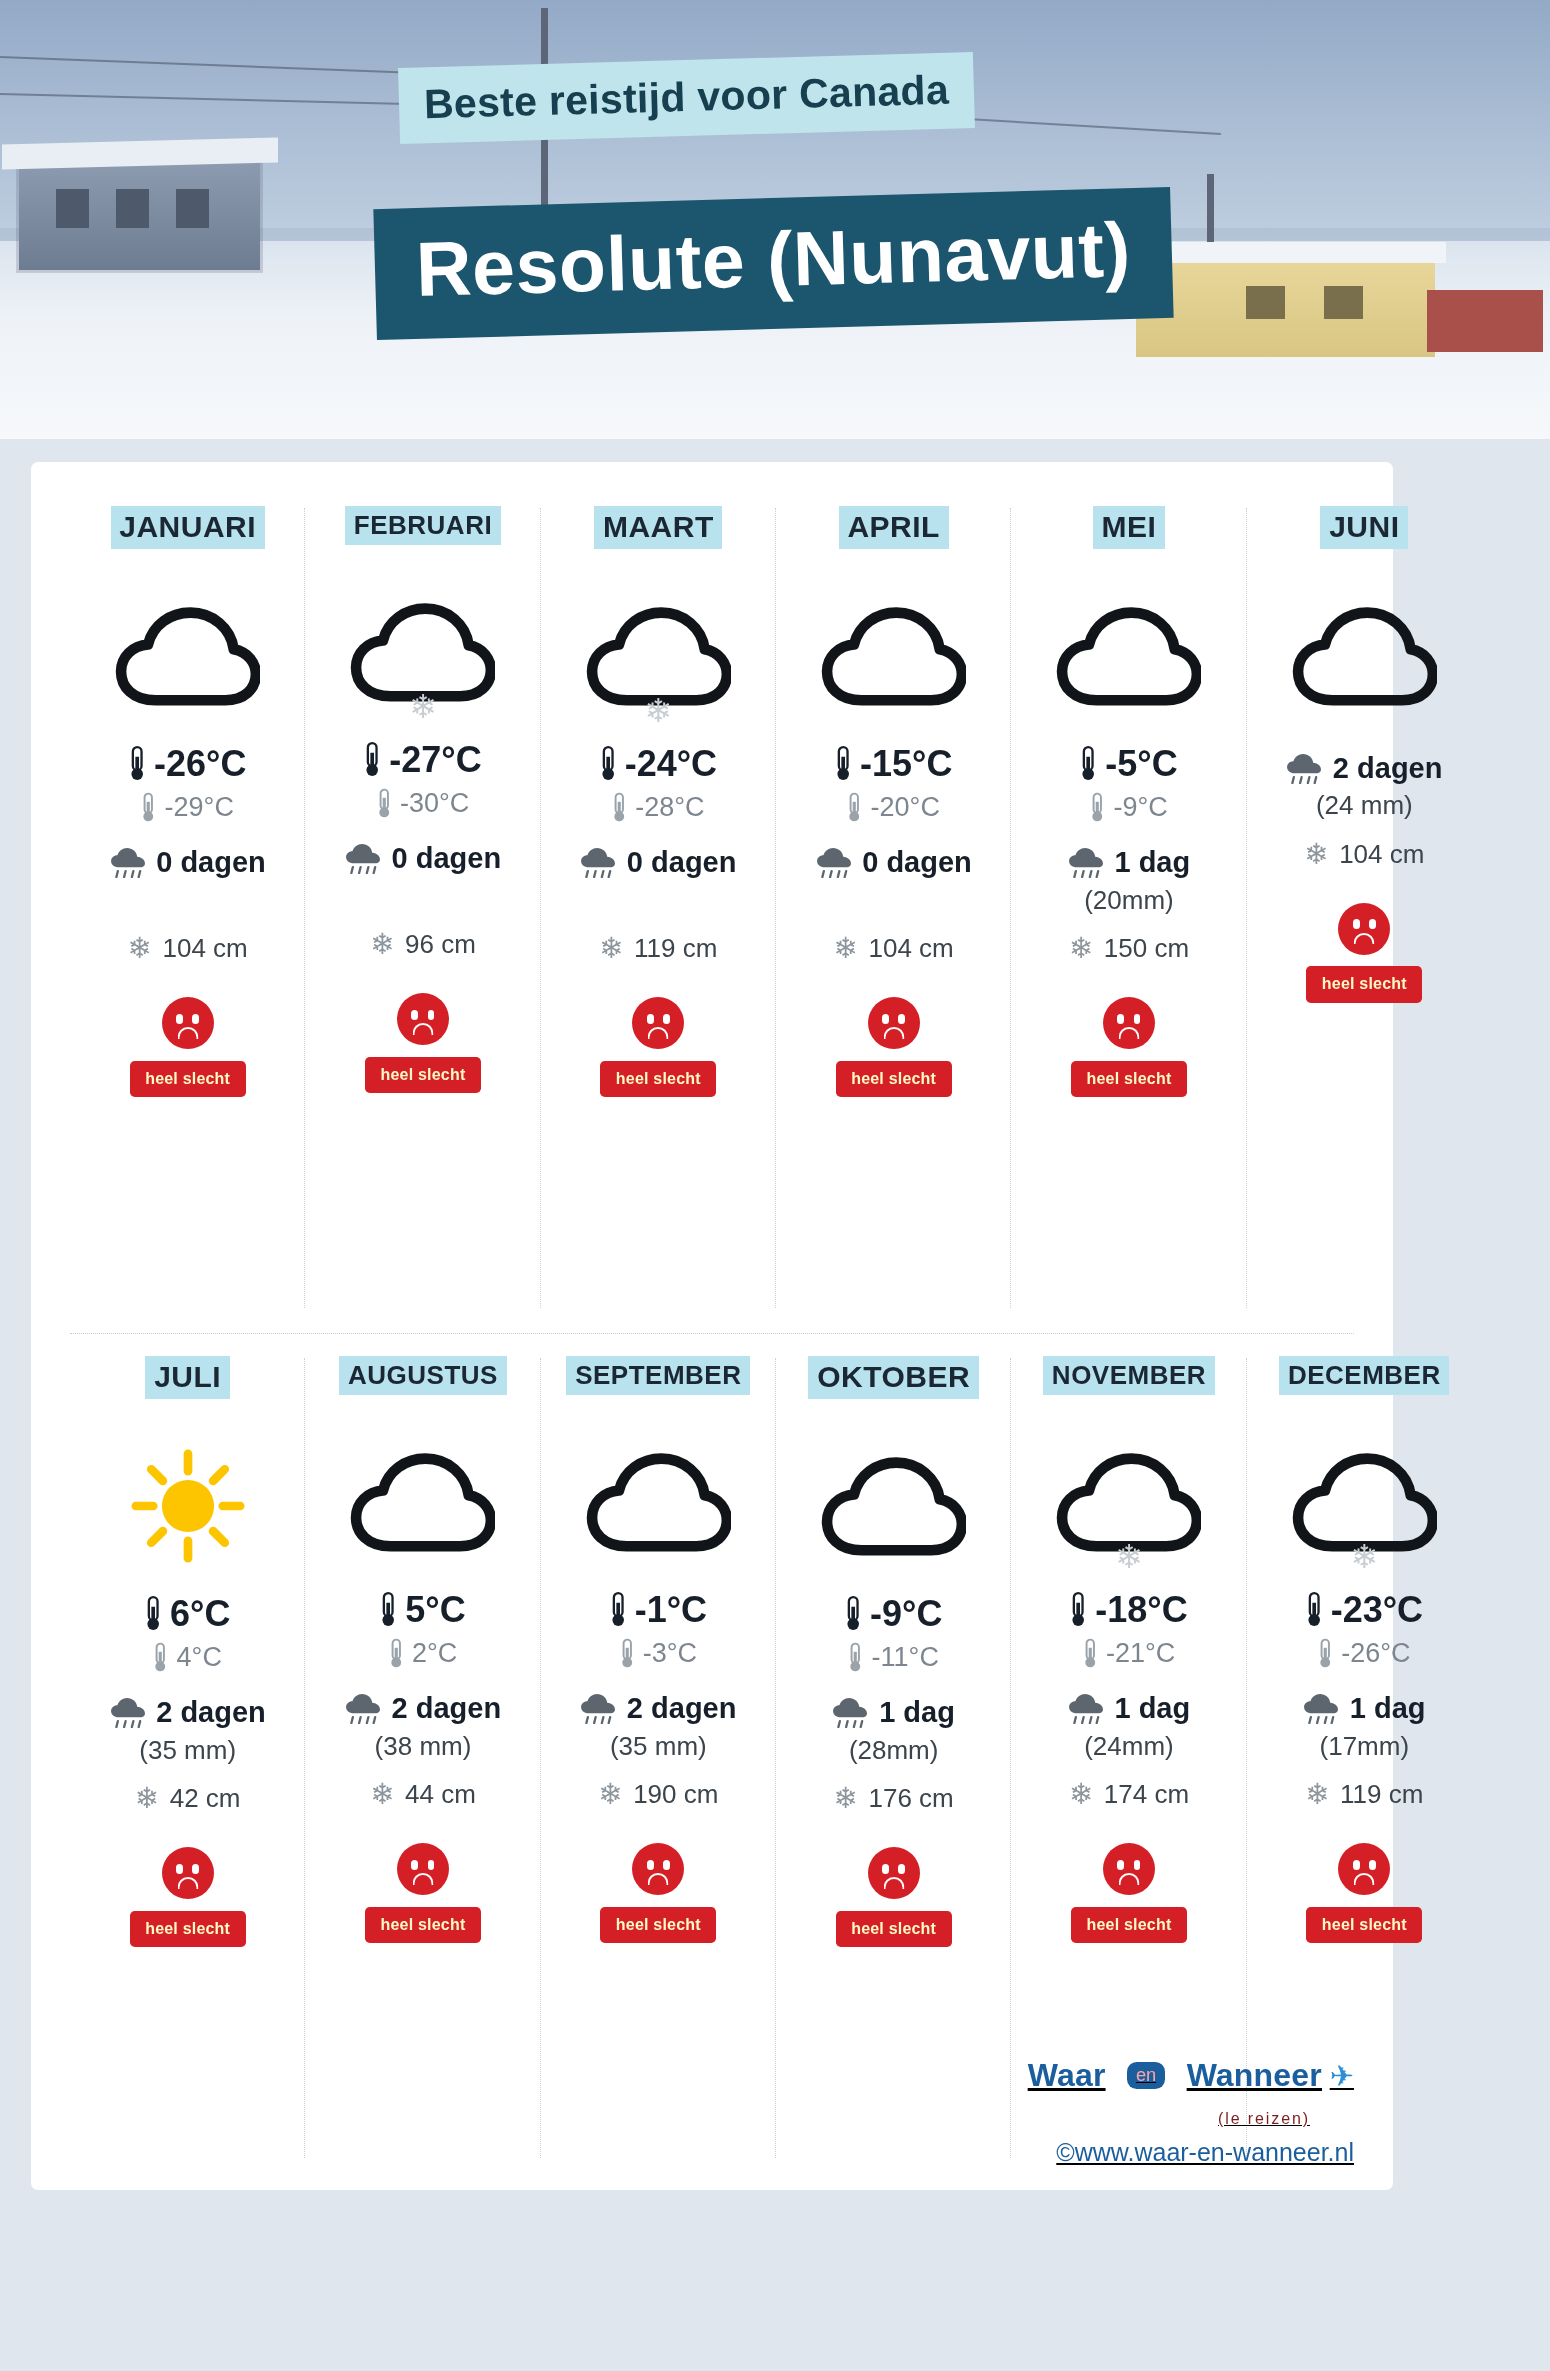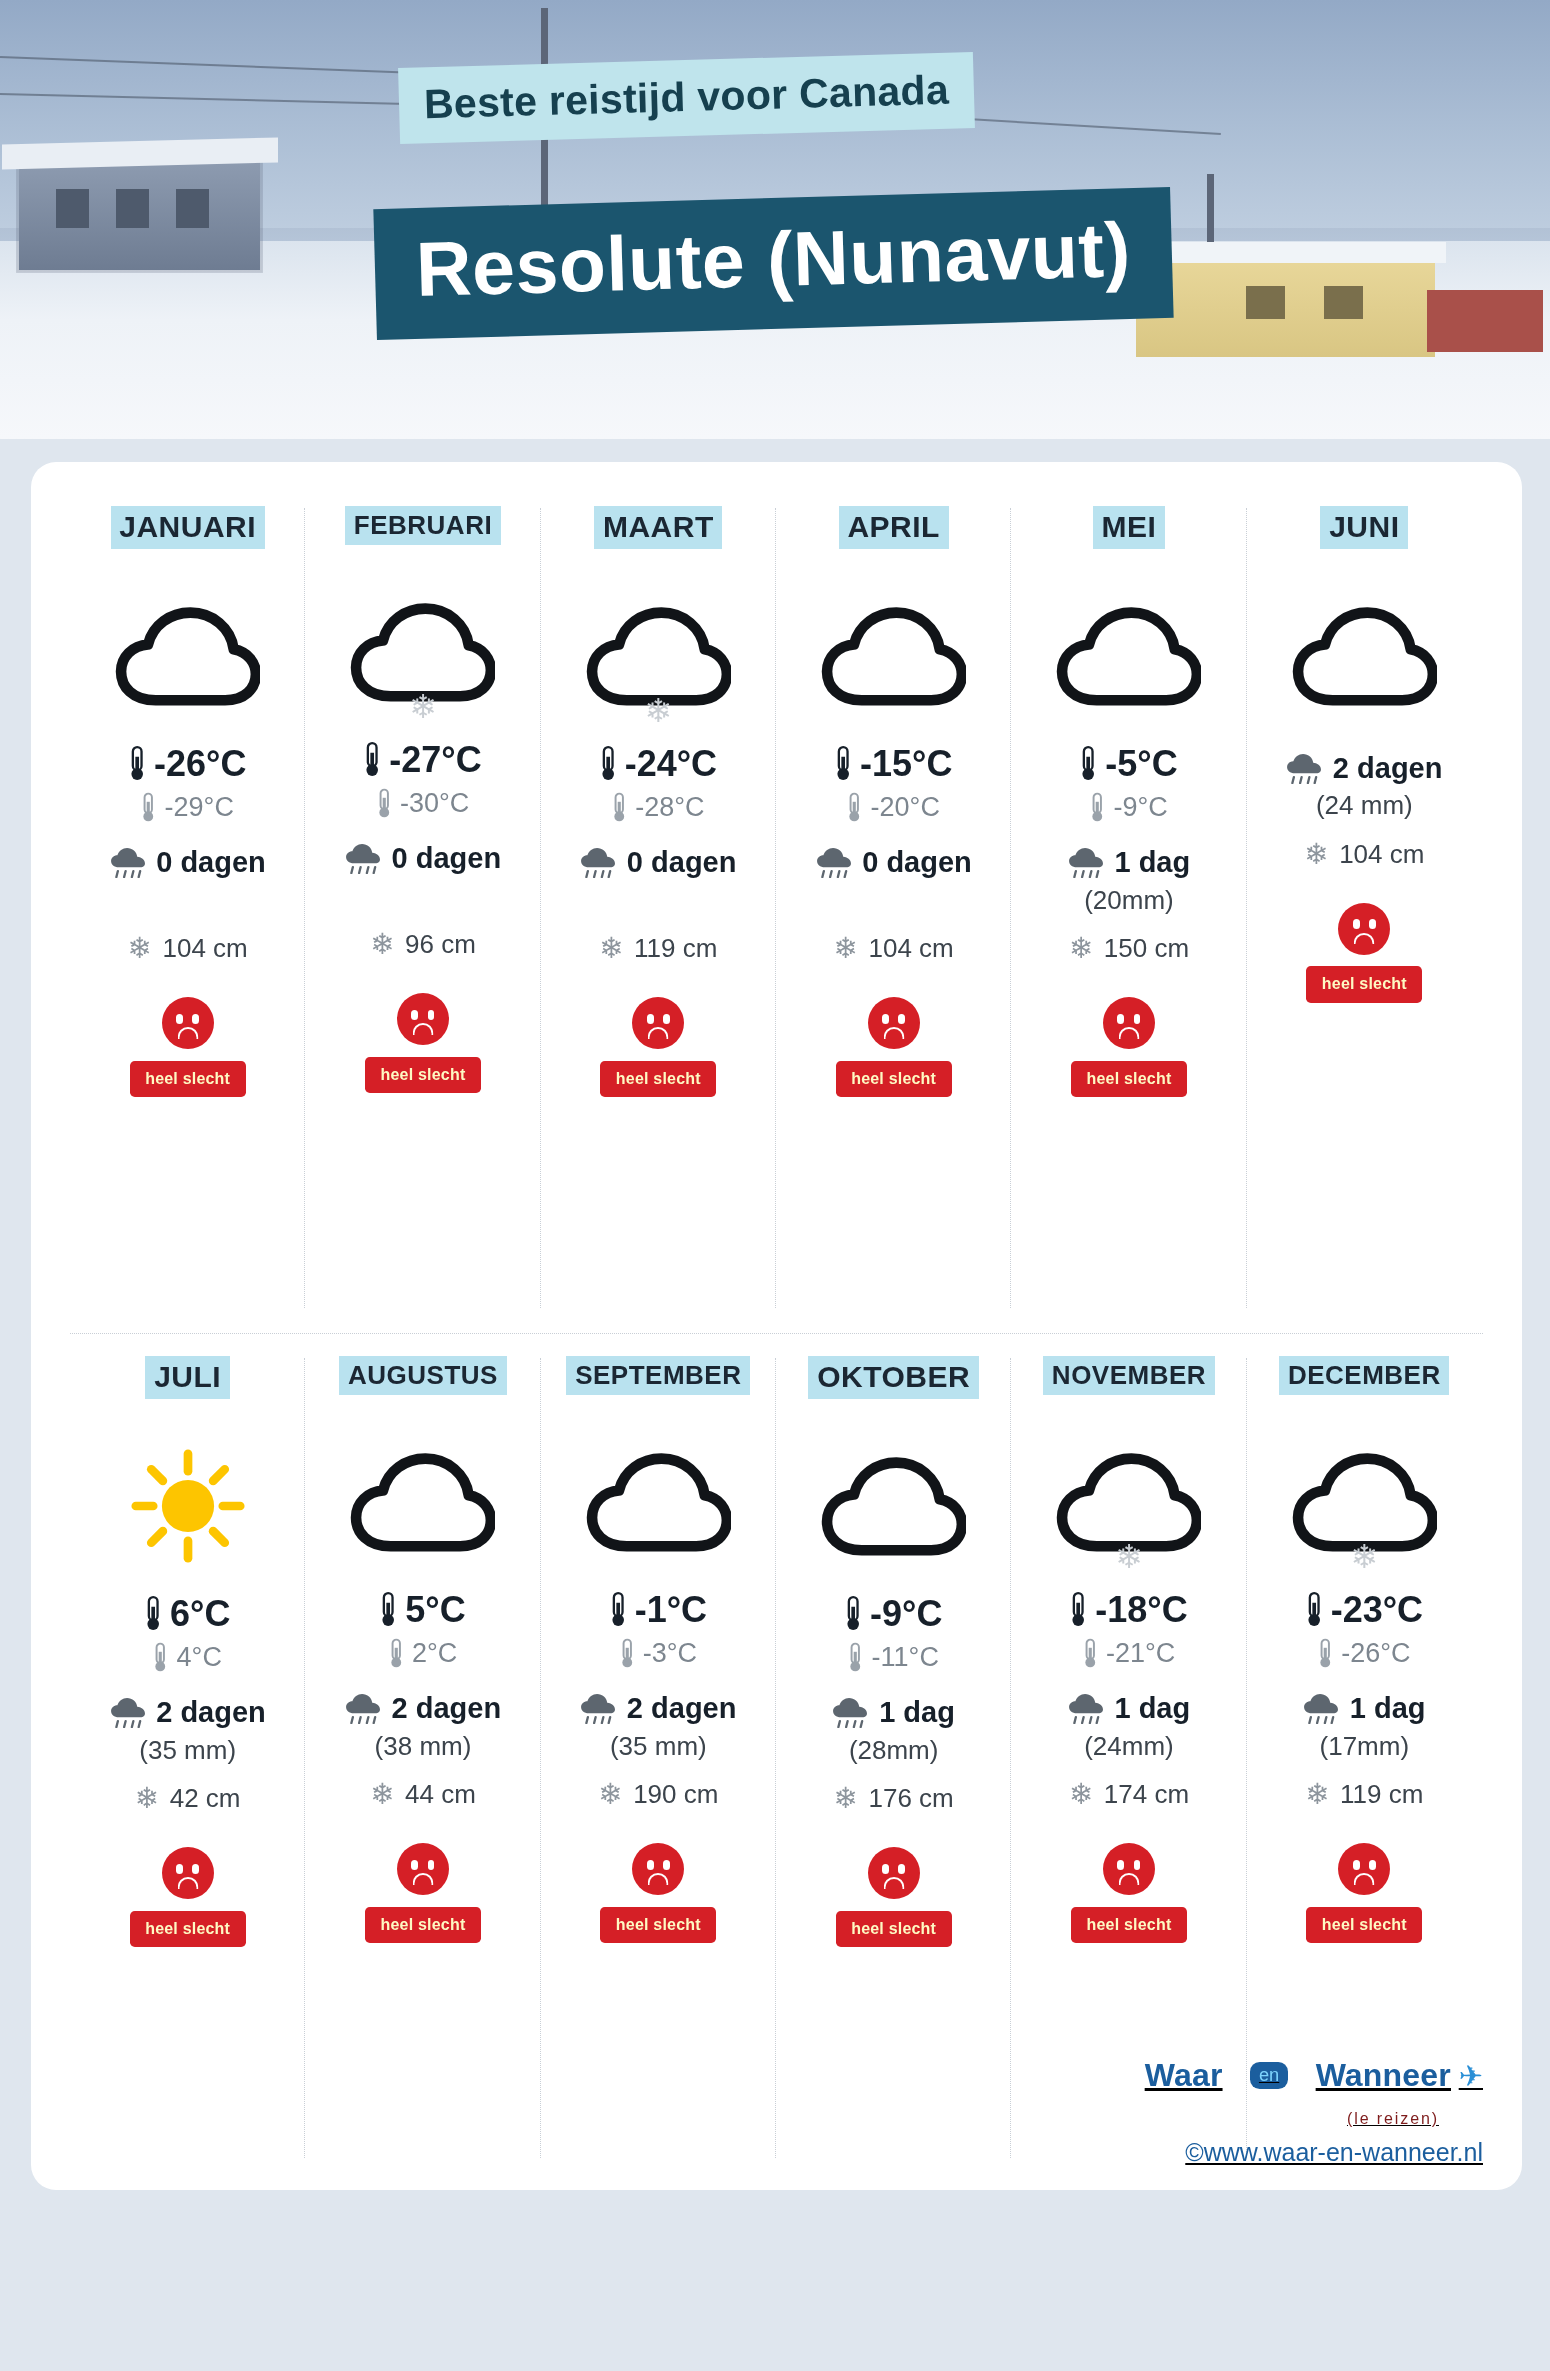--- a/index.html
+++ b/index.html
@@ -85,23 +85,23 @@
     padding: 17.4px 41px 25px 41px;
     transform: rotate(-1.6deg);
     letter-spacing: 0.5px;
     white-space: nowrap;
   }
 
   
   .card {
     position: absolute;
     left: 31px; top: 462px;
-    width: 1491px; height: 1728px;
+    width: 1362px; height: 1728px;
     background: #ffffff;
-    border-radius: 25px;
+    border-radius: 7px;
   }
 
   .grid {
     position: absolute; left: 39px; top: 21px;
     width: 1412px;
     display: grid;
     grid-template-columns: repeat(6, 1fr);
     grid-template-rows: 850px 850px;
   }
   .month {
@@ -207,23 +207,23 @@
     text-decoration: underline;
   }
   .logo-row {
     display: flex; align-items: center; justify-content: flex-end; gap: 7.7px;
   }
   .logo-text {
     font-size: 32px; font-weight: bold; color: #1b5e9e;
     letter-spacing: 0.2px;
   }
   .logo-en {
-    display: inline-block; background: #1b5e9e; color: #7dd3fc;
+    display: inline-block; background: #1b5e9e; color: #fca5a5;
     border-radius: 9.7px; font-size: 18.3px; padding: 1.9px 8.7px 2.9px 8.7px;
-    vertical-align: middle; margin: 0 20px;
+    vertical-align: middle; margin: 0 14px;
   }
   .plane { color: #2a8fd6; font-size: 29px; }
   .logo-sub {
     font-size: 16px; color: #7f1d1d; letter-spacing: 1.9px; margin-top: 16px; margin-right: 44px;
   }
   .footer-url {
     margin-top: 9.7px;
     font-size: 25px; color: #1b5e9e;
   }
 </style>

